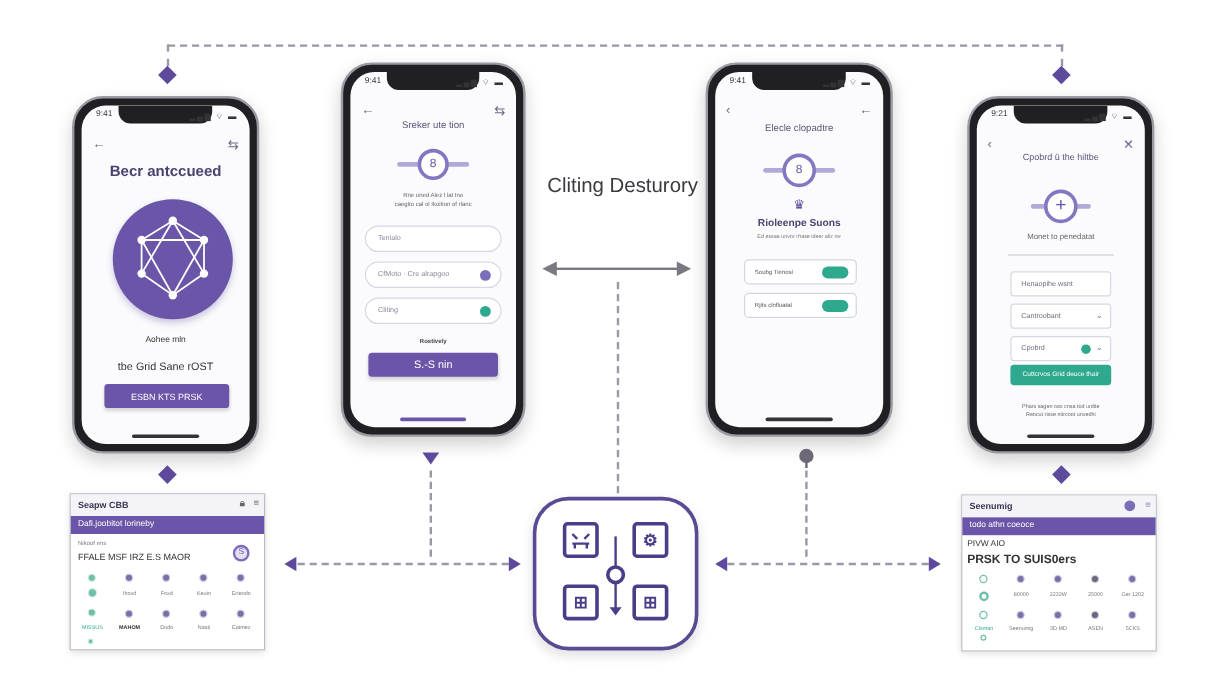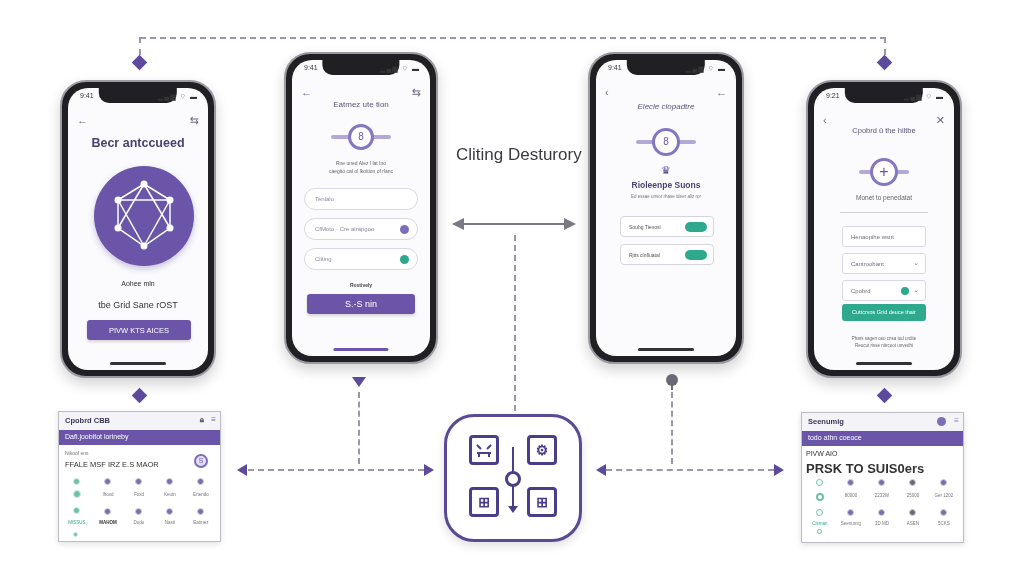--- a/index.html
+++ b/index.html
@@ -86,33 +86,33 @@
             <circle cx="76" cy="34" r="3.5"></circle>
             <circle cx="76" cy="62" r="3.5"></circle>
           <circle cx="50" cy="80" r="3.5"></circle>
             <circle cx="24" cy="62" r="3.5"></circle>
             <circle cx="24" cy="34" r="3.5"></circle>
         </g>
       </svg>
     </div>
     <div class="center" style="top:192px; font-size:7px; color:#333;">Aohee mln</div>
     <div class="center" style="top:212px; font-size:9px; color:#333;">tbe Grid Sane rOST</div>
-    <div class="btn-purple" style="left:19px; right:17px; top:232px; height:20px; padding-top:6px;">PIVW KTS AICES</div>
+    <div class="btn-purple" style="left:19px; right:17px; top:232px; height:20px; padding-top:6px;">ESBN KTS PRSK</div>
     <div class="home-bar"></div>
   </div>
 </div>
 
 <div class="phone" style="left:284px; top:52px; width:154px; height:312px;">
   <div class="screen">
     <div class="notch"></div>
     <div class="status-time">9:41</div>
     <div class="status-icons">▂▄▆ ⌔ ▬</div>
     <div class="nav-l">←</div>
     <div class="nav-r">⇆</div>
-    <div class="center" style="top:40px; font-size:8px; color:#5b5577;">Eatmez ute tion</div>
+    <div class="center" style="top:40px; font-size:8px; color:#5b5577;">Sreker ute tion</div>
     <div style="position:absolute; left:50%; top:64px; transform:translateX(-50%); width:60px; height:26px;">
       <div style="position:absolute; left:0; right:0; top:11px; height:4px; background:#b3a9d8; border-radius:2px;"></div>
       <div style="position:absolute; left:17px; top:0; width:26px; height:26px; border-radius:50%; border:3px solid #8576c2; background:#fff; text-align:center; font-size:10px; line-height:20px; color:#6a55a8;">8</div>
     </div>
     <div class="center" style="top:100px; font-size:5px; color:#666;">Rne uned Alez l lat Ino</div>
     <div class="center" style="top:108px; font-size:5px; color:#666;">caegito cal ol Ikoition of rlanc</div>
     <div class="pill-input" style="top:128px;">
       <span>Tenlalo</span>
     </div>
     <div class="pill-input" style="top:158px;">
@@ -129,21 +129,21 @@
   </div>
 </div>
 
 <div class="phone" style="left:588px; top:52px; width:156px; height:312px;">
   <div class="screen">
     <div class="notch"></div>
     <div class="status-time">9:41</div>
     <div class="status-icons">▂▄▆ ⌔ ▬</div>
     <div class="nav-l">‹</div>
     <div class="nav-r">←</div>
-    <div class="center" style="top:42px; font-size:8px; color:#5b5577;font-style:italic;">Elecle clopadtre</div>
+    <div class="center" style="top:42px; font-size:8px; color:#5b5577;">Elecle clopadtre</div>
     <div style="position:absolute; left:50%; top:68px; transform:translateX(-50%); width:60px; height:28px;">
       <div style="position:absolute; left:0; right:0; top:12px; height:4px; background:#b3a9d8; border-radius:2px;"></div>
       <div style="position:absolute; left:16px; top:0; width:28px; height:28px; border-radius:50%; border:3px solid #8576c2; background:#fff; text-align:center; font-size:10px; line-height:22px; color:#6a55a8;">8</div>
     </div>
     <div class="center" style="top:104px; font-size:11px; color:#5e4a9c;">♛</div>
     <div class="center" style="top:120px; font-size:8.5px; font-weight:bold; color:#4a4270;">Rioleenpe Suons</div>
     <div class="center" style="top:134px; font-size:4.5px; color:#777;">Ed essae unvor rhase ideer aliz ror</div>
     <div class="card-row" style="top:156px;">
       <span>Soubg Tienosl</span>
       <span class="toggle"></span>
@@ -216,21 +216,21 @@
   <div class="hub-tile" style="left:80px; top:70px;">⊞</div>
   <div style="position:absolute; left:58px; top:30px; width:16px; height:64px;">
     <div style="position:absolute; left:7px; top:0; width:2px; height:64px; background:#4b3d87;"></div>
     <div style="position:absolute; left:0; top:24px; width:16px; height:16px; border:3px solid #4b3d87; border-radius:50%; background:#fff;"></div>
     <div style="position:absolute; left:3px; bottom:-2px; border-left:5px solid transparent; border-right:5px solid transparent; border-top:7px solid #4b3d87;"></div>
   </div>
 </div>
 
 <div class="dash" style="left:58px; top:411px; width:163px; height:131px;">
   <div class="dash-head">
-    <span>Cpobrd CBB</span>
+    <span>Seapw CBB</span>
     <span style="position:absolute; right:16px; top:3px; font-size:8px; color:#666;">🔒︎</span>
     <span style="position:absolute; right:4px; top:3px; font-size:8px; color:#666;">≡</span>
   </div>
   <div class="dash-bar">Dafi.joobitot lorineby</div>
   <div style="position:absolute; left:6px; top:38px; font-size:5px; color:#777;">Nikoof ens</div>
   <div style="position:absolute; left:6px; top:48px; font-size:7.5px; color:#333;">FFALE MSF IRZ E.S MAOR</div>
   <div style="position:absolute; right:12px; top:42px; width:14px; height:14px; border-radius:50%; border:2px solid #7d6db9; background:#e4e0f3; color:#6a55a8; font-size:7px; text-align:center; line-height:10px;">S</div>
   <div class="grid-dot" style="left:14px; top:66px; background:#6fbfa9; border-color:#d0ece4;"></div>
   <div class="grid-dot" style="left:14px; top:78px; width:8px; height:8px; background:#6fbfa9; border-color:#d0ece4;"></div>
   <div class="grid-dot" style="left:14px; top:95px; background:#6fbfa9; border-color:#d0ece4;"></div>
@@ -257,21 +257,21 @@
 </div>
 
 <div class="dash" style="left:801px; top:412px; width:163px; height:131px;">
   <div class="dash-head">
     <span>Seenumig</span>
     <span style="position:absolute; right:17px; top:4px; width:9px; height:9px; border-radius:50%; background:#7d6db9;"></span>
     <span style="position:absolute; right:4px; top:3px; font-size:8px; color:#8b82b8;">≡</span>
   </div>
   <div class="dash-bar">todo athn coeoce</div>
   <div style="position:absolute; left:4px; top:37px; font-size:7px; color:#333;">PIVW AIO</div>
-  <div style="position:absolute; left:4px; top:48px; font-size:13px; color:#333; font-weight:bold;">PRSK TO SUIS0ers</div>
+  <div style="position:absolute; left:4px; top:48px; font-size:10px; color:#333; font-weight:bold;">PRSK TO SUIS0ers</div>
 
   <div class="grid-dot" style="left:14px; top:66px; background:#fff; border-color:#6fbfa9;"></div>
   <div class="grid-dot" style="left:14px; top:80px; width:8px; height:8px; background:#fff; border:2px solid #6fbfa9;"></div>
   <div class="grid-dot" style="left:14px; top:96px; background:#fff; border-color:#6fbfa9;"></div>
   <div class="grid-lbl" style="left:3px; top:108px; color:#2ea98e;">Clsman</div>
   <div class="grid-dot" style="left:15px; top:116px; width:5px; height:5px; background:#fff; border-color:#6fbfa9;"></div>
 
   <div class="grid-dot" style="left:45px; top:66px;"></div>
   <div class="grid-dot" style="left:76px; top:66px;"></div>
   <div class="grid-dot" style="left:107px; top:66px; background:#6c6877;"></div>

